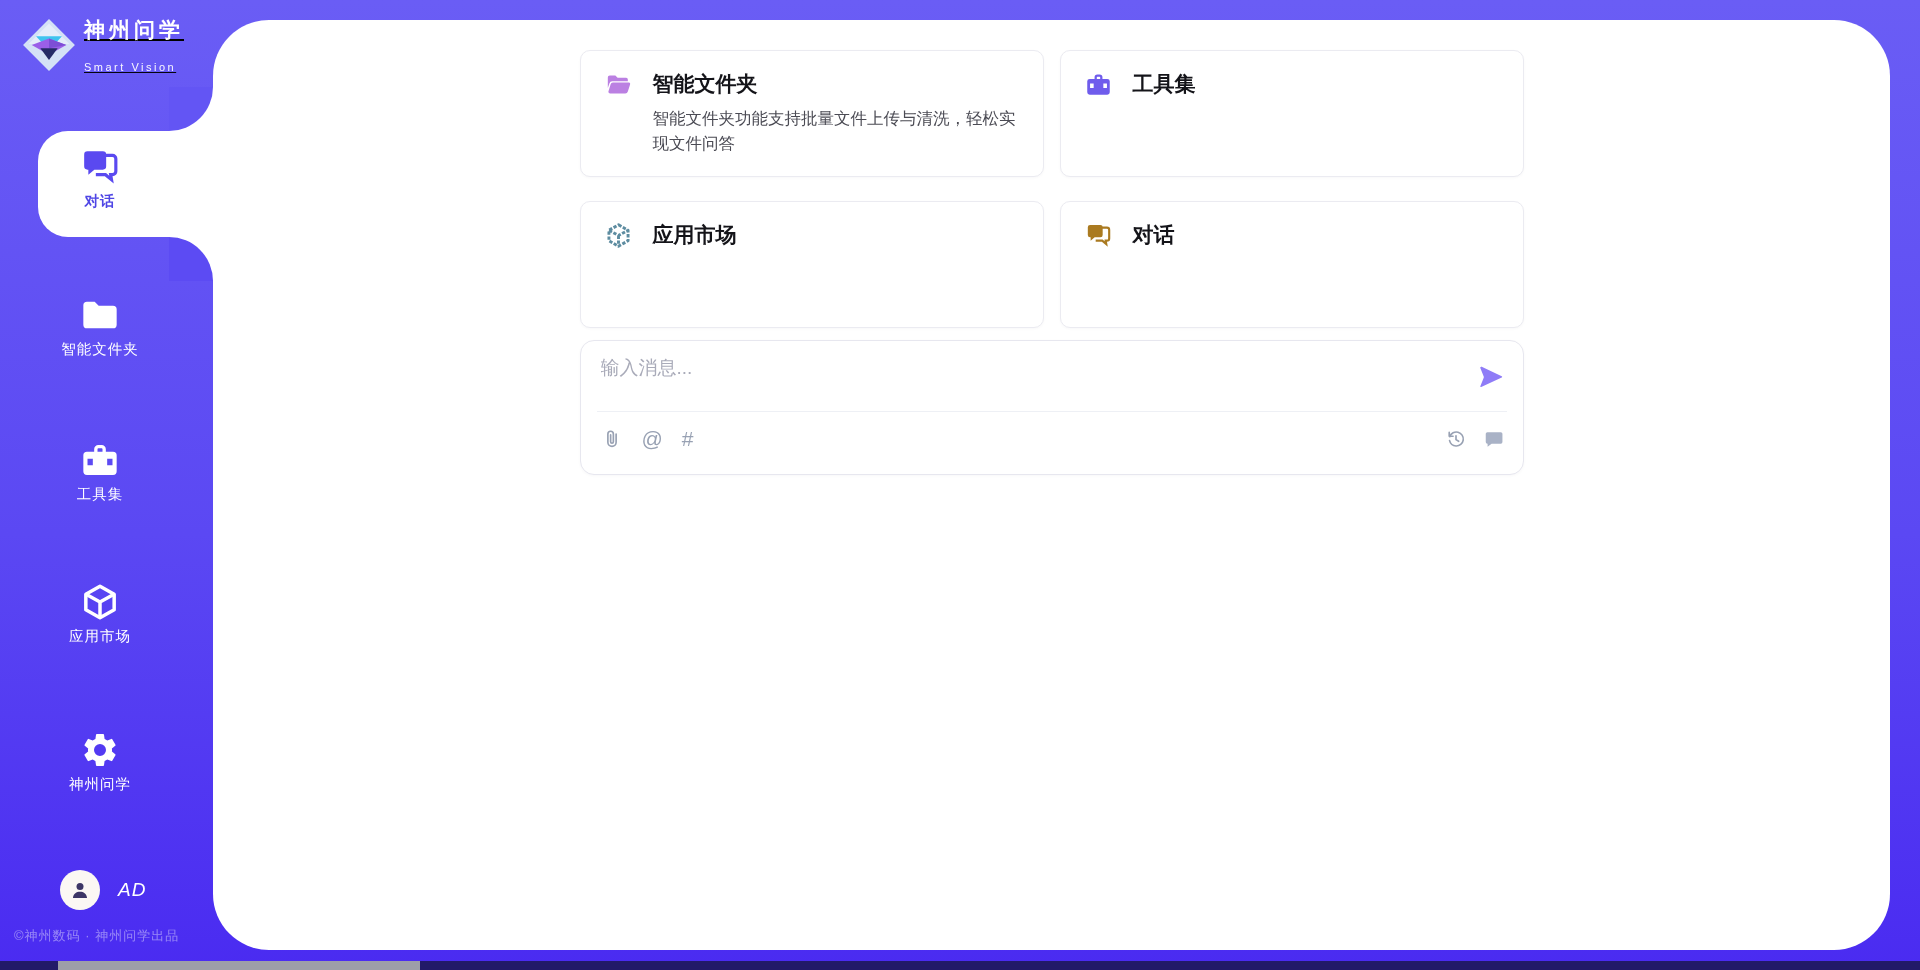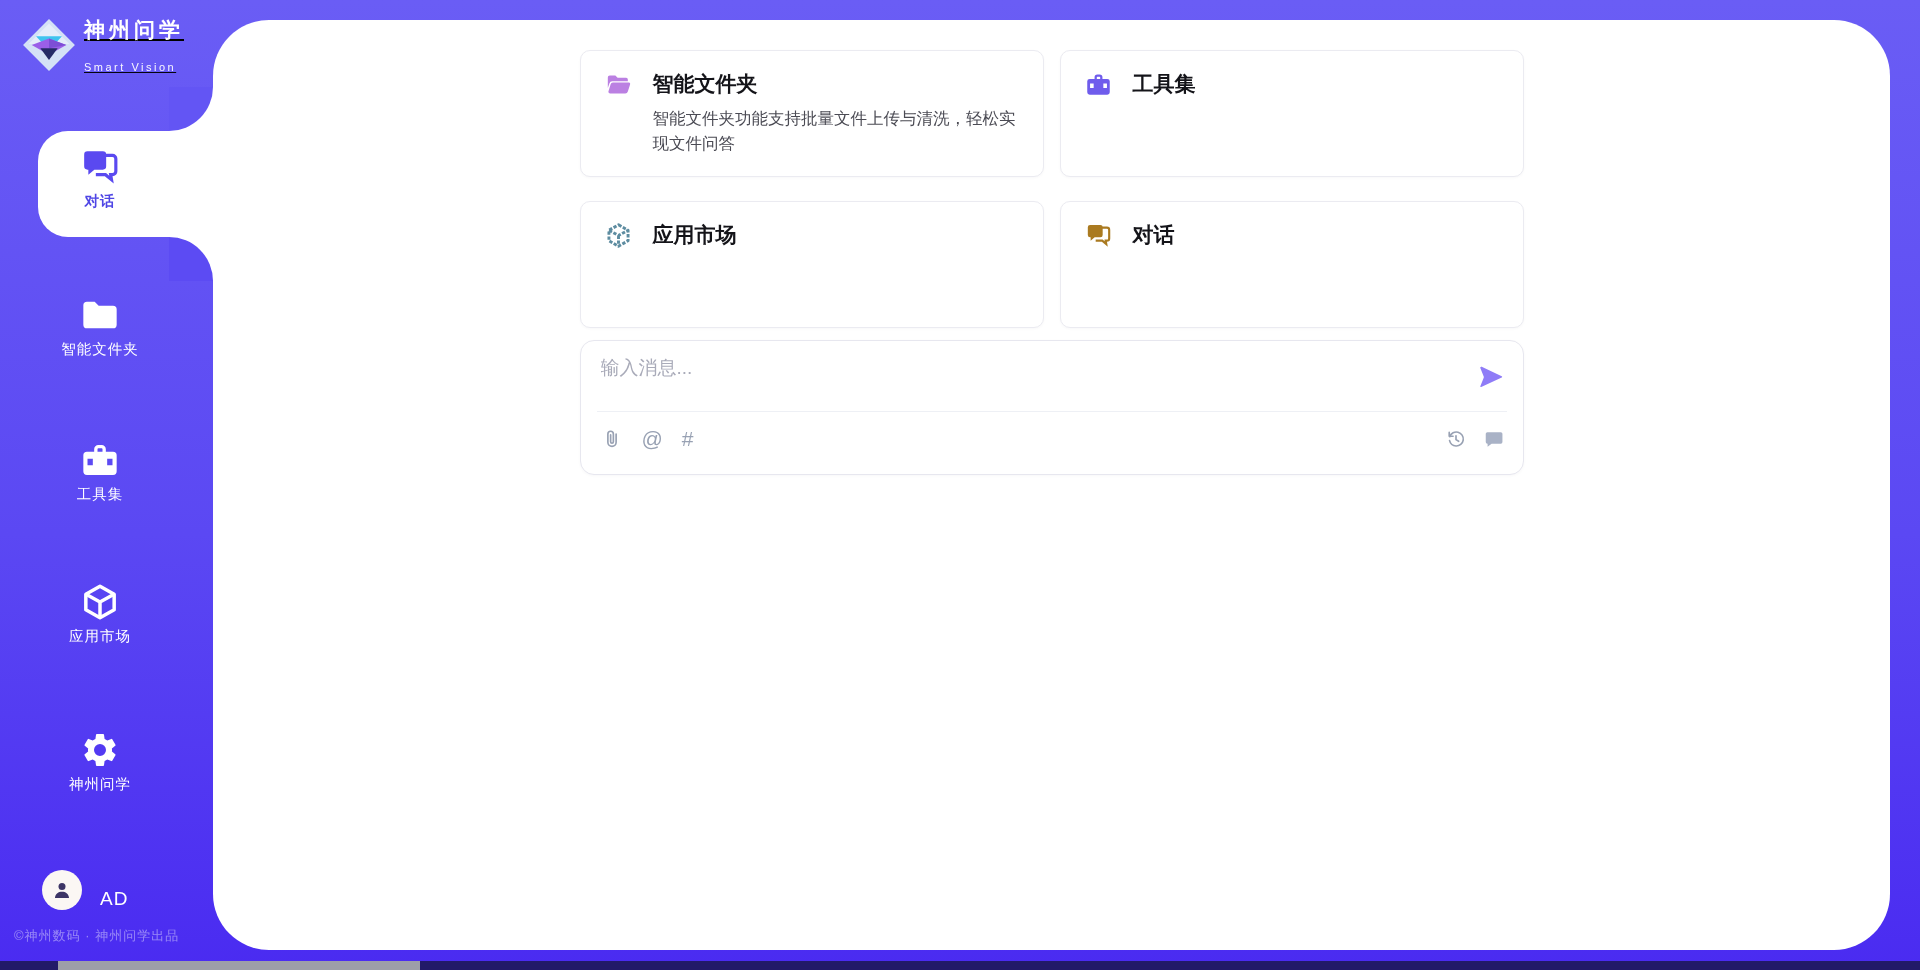--- a/index.html
+++ b/index.html
@@ -42,21 +42,21 @@
 
   .nav-item {
     position:absolute; left:0; width:200px; display:flex; flex-direction:column;
     align-items:center; color:#ffffff; cursor:pointer;
   }
   .nav-item .nav-ic { width:40px; height:40px; }
   .nav-item .nav-label { margin-top:5px; font-size:14.5px; letter-spacing:1px; }
   .nav-item.active { color:#4f46e5; }
   .nav-item.active .nav-label { font-weight:700; }
 
-  .user-row { position:absolute; left:42px; top:870px; display:flex; align-items:flex-end; }
+  .user-row { position:absolute; left:60px; top:870px; display:flex; align-items:center;font-style:italic; }
   .avatar { width:40px; height:40px; border-radius:50%; background:#fbf7f4;
             display:flex; align-items:center; justify-content:center; }
   .avatar svg { width:24px; height:24px; }
   .user-name { margin-left:18px; color:#fff; font-size:19px; letter-spacing:1px; }
 
   .side-footer { position:absolute; left:14px; top:927px; font-size:13px;
                  color:rgba(255,255,255,.42); letter-spacing:1px; }
 
   
   .h-scroll-track { position:absolute; left:0; bottom:0; width:1920px; height:9px; background:#221a68; }

